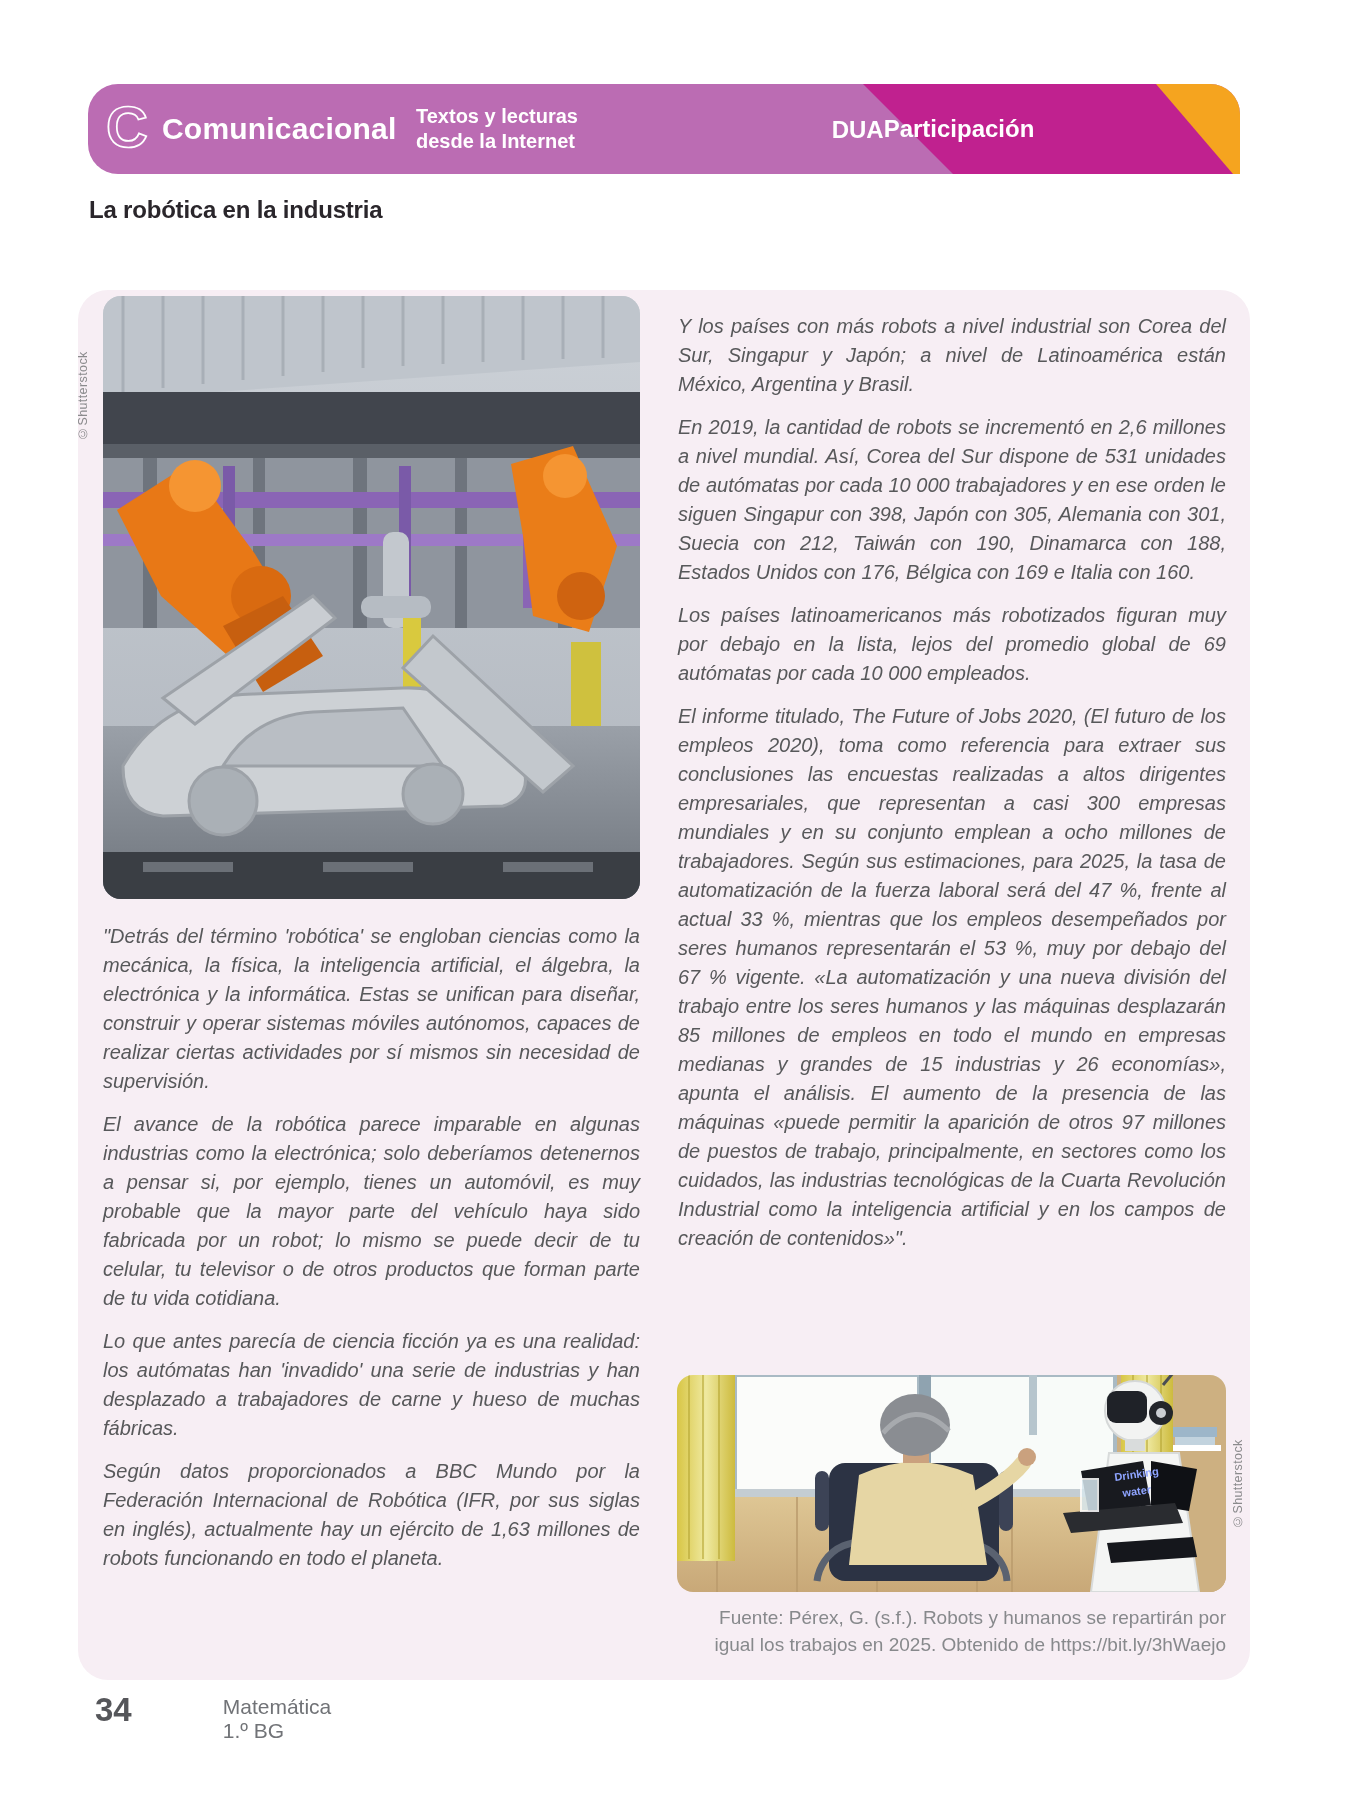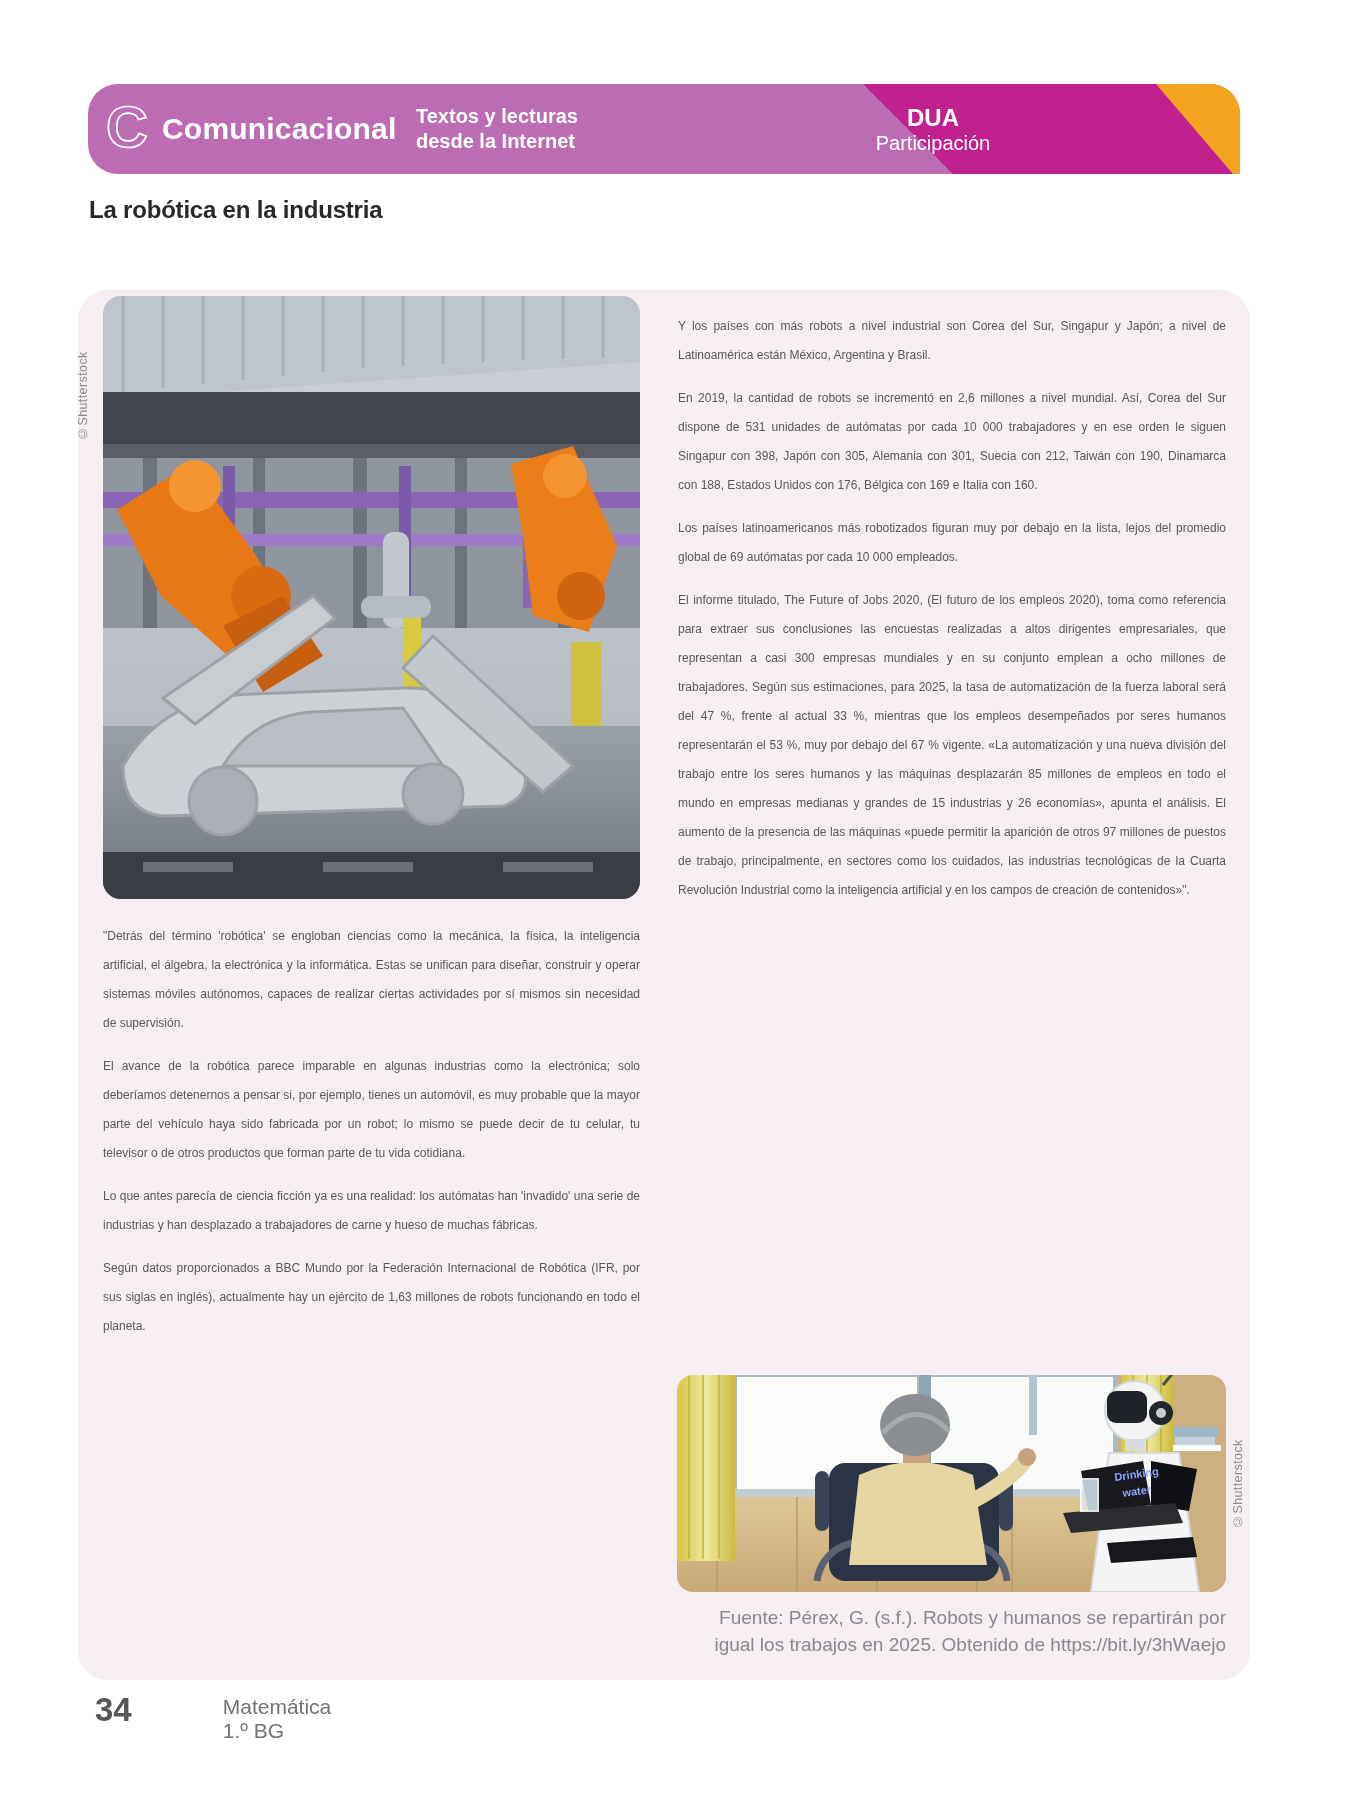--- a/index.html
+++ b/index.html
@@ -21,25 +21,25 @@
   .banner-logo svg{display:block;}
   .banner-brand{
     position:absolute;left:74px;top:0;height:90px;display:flex;align-items:center;
     color:#fff;font-size:30px;font-weight:700;letter-spacing:.2px;
   }
   .banner-sub{
     position:absolute;left:328px;top:0;height:90px;display:flex;flex-direction:column;
     justify-content:center;color:#fff;font-size:20px;font-weight:700;line-height:25px;
   }
   .banner-dua{
-    position:absolute;left:705px;width:280px;top:0;height:90px;display:flex;flex-direction:column;
+    position:absolute;left:705px;width:280px;top:0;height:90px;display:flex;flex-direction:row;
     justify-content:center;align-items:center;color:#fff;
   }
   .banner-dua .dua{font-size:24px;font-weight:700;line-height:27px;}
-  .banner-dua .dua-sub{font-size:20px;font-weight:400;line-height:24px;}
+  .banner-dua .dua-sub{font-size:24px;font-weight:700;line-height:24px;}
   
   .page-title{
     position:absolute;left:89px;top:196px;margin:0;
     font-size:24px;font-weight:700;color:#2a262b;letter-spacing:-.2px;
   }
   
   .content-box{
     position:absolute;left:78px;top:290px;width:1172px;height:1390px;
     border-radius:30px;
   }
@@ -53,21 +53,21 @@
     border-radius:16px;overflow:hidden;
   }
   .factory-photo svg,.robot-photo svg{display:block;width:100%;height:100%;}
   .photo-credit{
     position:absolute;color:#8b8b8d;font-size:12.5px;letter-spacing:.4px;
     writing-mode:vertical-rl;transform:rotate(180deg);white-space:nowrap;
   }
   .credit-left{left:76px;top:300px;height:140px;}
   .credit-right{left:1231px;top:1378px;height:150px;}
   
-  .col{position:absolute;font-size:12px;line-height:29px;text-align:justify;color:#57585a;}
+  .col{position:absolute;font-size:20px;line-height:29px;text-align:justify;color:#57585a;font-style:italic;}
   .col p{margin:0 0 14px 0;}
   .col-left{left:103px;top:922px;width:537px;}
   .col-right{left:678px;top:312px;width:548px;}
   .caption{
     position:absolute;left:681px;top:1604px;width:545px;
     font-size:19px;line-height:27px;color:#87898c;text-align:right;
   }
   
   .footer{position:absolute;left:95px;top:1692px;display:flex;align-items:flex-start;gap:20px;}
   .footer .page-num{font-size:33px;font-weight:700;color:#55565a;line-height:36px;}

